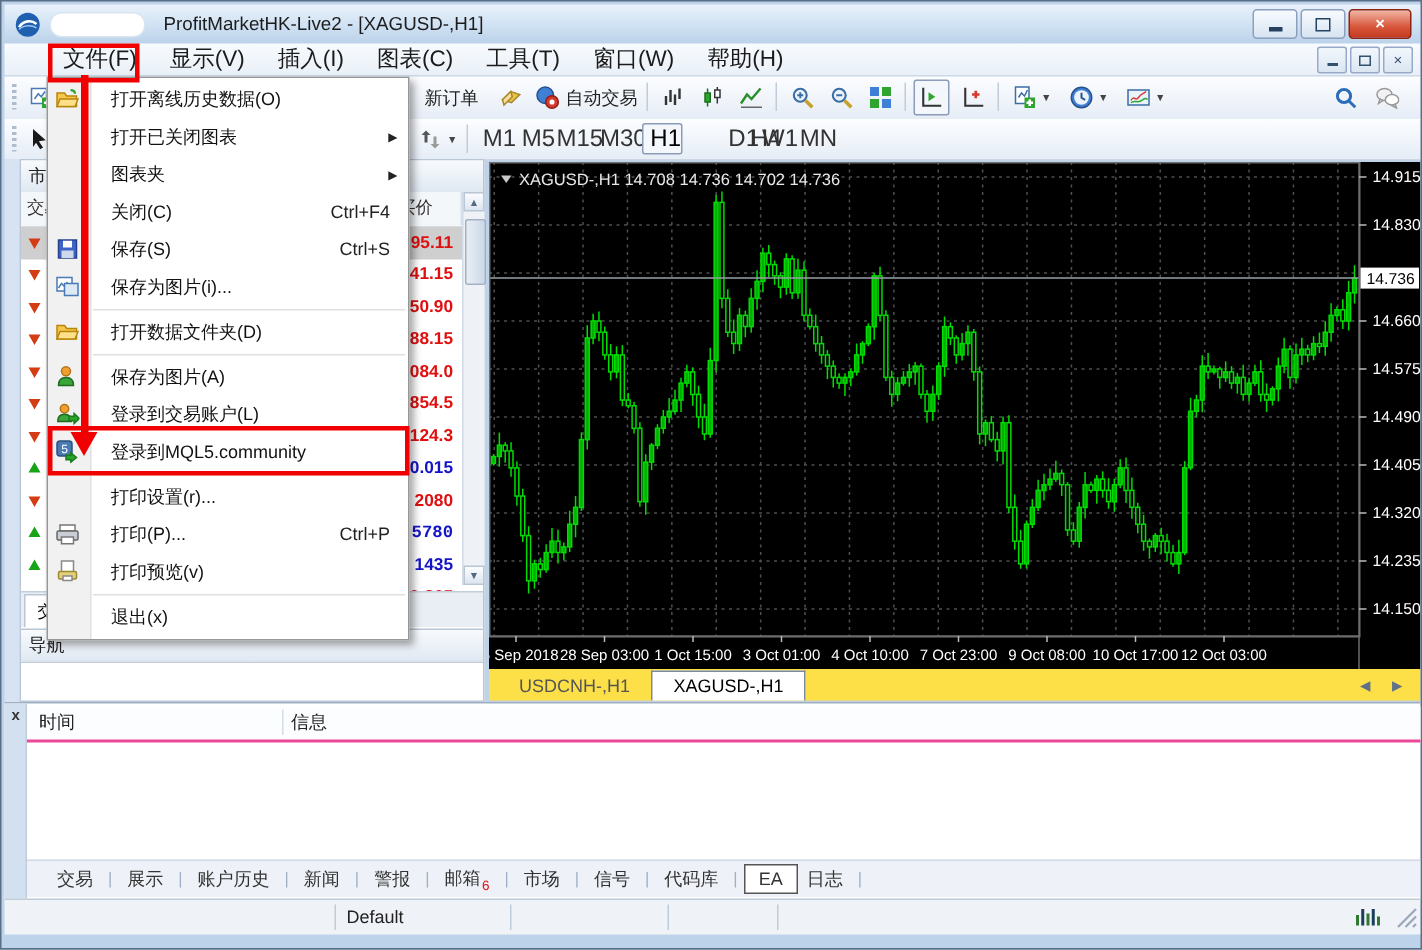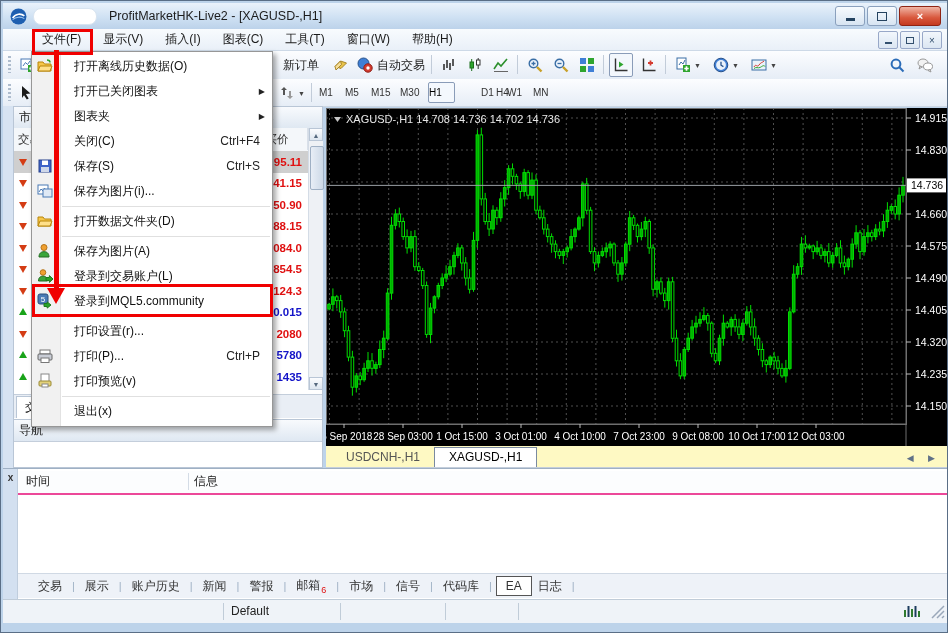--- a/index.html
+++ b/index.html
@@ -10,37 +10,37 @@
   #app-icon{width:17px;height:17px;margin:0 6px 0 7px;}
   #logo-pill{width:62px;height:15px;background:#fff;border-radius:8px;border:1px solid #d8e4f0;margin-right:12px;}
   #title-text{font-size:12.5px;color:#1c1c1c;}
   .winbtns{position:absolute;right:6px;top:3px;display:flex;}
   .wbtn{width:28px;height:18px;border:1px solid #8aa0bd;border-radius:3px;margin-left:2px;background:linear-gradient(#f8fbfe,#d7e4f2);display:flex;align-items:center;justify-content:center;font-size:11px;color:#24425f;}
   .wbtn.close{width:40px;background:linear-gradient(#f0b5a5,#d8573c 60%,#c43a20);color:#fff;border-color:#8f2313;font-weight:bold;}
   .glyph-min{width:9px;height:3px;background:#24425f;margin-top:7px;}
   .glyph-res{width:8px;height:7px;border:1px solid #24425f;background:transparent;}
   
   #menubar{left:2px;top:28px;width:944px;height:22px;background:linear-gradient(#f8fbfe,#e9f0f8);border-bottom:1px solid #cdd9e7;display:flex;align-items:center;padding-left:28px;box-sizing:border-box;}
-  .menu-item{padding:2px 11px;font-size:12px;color:#1b1b1b;}
+  .menu-item{padding:2px 11px;font-size:15px;color:#1b1b1b;}
   .mdibtns{position:absolute;right:5px;top:2px;display:flex;}
   .mdibtn{width:18px;height:16px;border:1px solid #98a8c8;border-radius:2px;margin-left:2px;background:linear-gradient(#f2f7fc,#dbe6f2);display:flex;align-items:center;justify-content:center;font-size:10px;color:#33506e;}
   .glyph-min2{width:7px;height:2px;background:#33506e;margin-top:6px;}
   .glyph-res2{width:6px;height:5px;border:1px solid #33506e;}
   
   .tb{left:2px;width:944px;background:linear-gradient(#fcfdff,#e6edf6);border-bottom:1px solid #cdd7e3;}
   #tb1{top:50px;height:28px;}
   #tb2{top:78px;height:27px;}
   .grip{position:absolute;top:5px;width:3px;height:17px;background:repeating-linear-gradient(#aebccd 0 2px,transparent 2px 4px);}
   .tbtn{position:absolute;top:2px;height:22px;display:flex;align-items:center;padding:0 3px;border:1px solid transparent;border-radius:2px;}
   .tbtn svg{display:block;}
   .tbtn .lbl{font-size:12px;color:#222;margin-left:4px;white-space:nowrap;}
   .tbtn.pressed{background:#f3f7fc;border-color:#8a9cb8;}
   .tsep{position:absolute;top:4px;width:1px;height:19px;background:#c2ccd9;}
   .caret{font-size:7px;color:#444;margin-left:3px;}
-  .tfbtn{position:absolute;top:3px;height:19px;min-width:25px;text-align:left;font-size:10px;color:#333;line-height:19px;border:1px solid transparent;border-radius:2px;}
+  .tfbtn{position:absolute;top:3px;height:19px;min-width:25px;text-align:right;font-size:16px;color:#333;line-height:19px;border:1px solid transparent;border-radius:2px;}
   .tfbtn.pressed{background:#f4f8fd;border-color:#8a9cb8;color:#000;}
   
   #leftstrip{left:2px;top:105px;width:10px;height:493px;background:#d7e3f2;border-right:1px solid #c0cedf;}
   
   #mw{left:12px;top:105px;width:310px;height:362px;background:#fff;border:1px solid #b9c6d6;box-sizing:border-box;}
   .panelhead{height:21px;background:linear-gradient(#f8fafd,#dfe8f2);border-bottom:1px solid #c4cedb;font-size:12px;color:#222;display:flex;align-items:center;padding-left:5px;position:relative;}
   .closex{position:absolute;width:13px;height:13px;font-size:10px;line-height:12px;text-align:center;color:#333;font-weight:bold;}
   #mw-close{left:250px;top:4px;}
   #mw-cols{position:absolute;left:0;top:21px;width:294px;height:23px;background:#f4f7fa;border-bottom:1px solid #d4dce6;}
   .mwcol{position:absolute;top:0;height:22px;line-height:22px;font-size:11.5px;color:#333;border-right:1px solid #d9e0e9;}
@@ -57,21 +57,21 @@
   #mw-thumb{position:absolute;left:1px;top:18px;width:12px;height:42px;background:linear-gradient(90deg,#e8eef6,#cdd9e7);border:1px solid #9fb0c4;border-radius:2px;}
   
   #mw-tabs{position:absolute;left:0;top:287px;width:308px;height:24px;background:#e9eef5;border-top:1px solid #c4cedb;display:flex;align-items:flex-end;padding-left:2px;box-sizing:border-box;}
   .smalltab{font-size:11px;color:#444;padding:3px 8px;border:1px solid #b9c6d6;border-bottom:none;background:#f2f5f9;margin-right:2px;}
   .smalltab.active{background:#fff;color:#000;}
   
   #nav{left:12px;top:418px;width:310px;height:49px;background:#fff;border:1px solid #b9c6d6;box-sizing:border-box;}
   
   #chart-svg{left:325px;top:107px;}
   
-  #chart-tabs{left:325px;top:445px;width:621px;height:22px;background:#fef9c3;border-bottom:1px solid #c4cedb;display:flex;align-items:flex-end;padding-left:6px;box-sizing:border-box;position:absolute;}
+  #chart-tabs{left:325px;top:445px;width:621px;height:22px;background:#fde047;border-bottom:1px solid #c4cedb;display:flex;align-items:flex-end;padding-left:6px;box-sizing:border-box;position:absolute;}
   .ctab{font-size:12px;color:#555;padding:2px 14px 3px;}
   .ctab.active{background:#fff;border:1px solid #7a8aa0;border-bottom:none;color:#000;text-align:center;}
   #ctab-arrows{position:absolute;right:6px;bottom:4px;font-size:9px;color:#607187;letter-spacing:6px;}
   
   #terminal{left:2px;top:467px;width:944px;height:131px;background:#fff;border-top:1px solid #9fb0c4;}
   #term-strip{position:absolute;left:0;top:0;width:14px;height:131px;background:#d3e0f0;border-right:1px solid #bfcddd;}
   #term-close{left:1px;top:3px;}
   #term-side-label{position:absolute;left:1px;bottom:4px;writing-mode:vertical-rl;font-size:9px;color:#44566c;letter-spacing:1px;}
   #term-head{position:absolute;left:15px;top:2px;width:947px;height:22px;background:#fcfdfe;border-bottom:2px solid #ec4899;}
   .thcol{position:absolute;top:0;height:21px;line-height:21px;font-size:12px;color:#222;}
@@ -398,21 +398,21 @@
         <div class="mwrow">
           <div class="arrcell">
             <div class="arr-dn"></div>
           </div>
           <span class="mwprice" style="color: rgb(224, 16, 16);">2080</span>
         </div>
         <div class="mwrow">
           <div class="arrcell">
             <div class="arr-up"></div>
           </div>
-          <span class="mwprice" style="color: rgb(20, 20, 200);">5780</span>
+          <span class="mwprice" style="color: rgb(20, 20, 200); font-family: Liberation Mono, monospace;">5780</span>
         </div>
         <div class="mwrow">
           <div class="arrcell">
             <div class="arr-up"></div>
           </div>
           <span class="mwprice" style="color: rgb(20, 20, 200);">1435</span>
         </div>
         <div class="mwrow">
           <div class="arrcell">
             <div class="arr-dn"></div>

